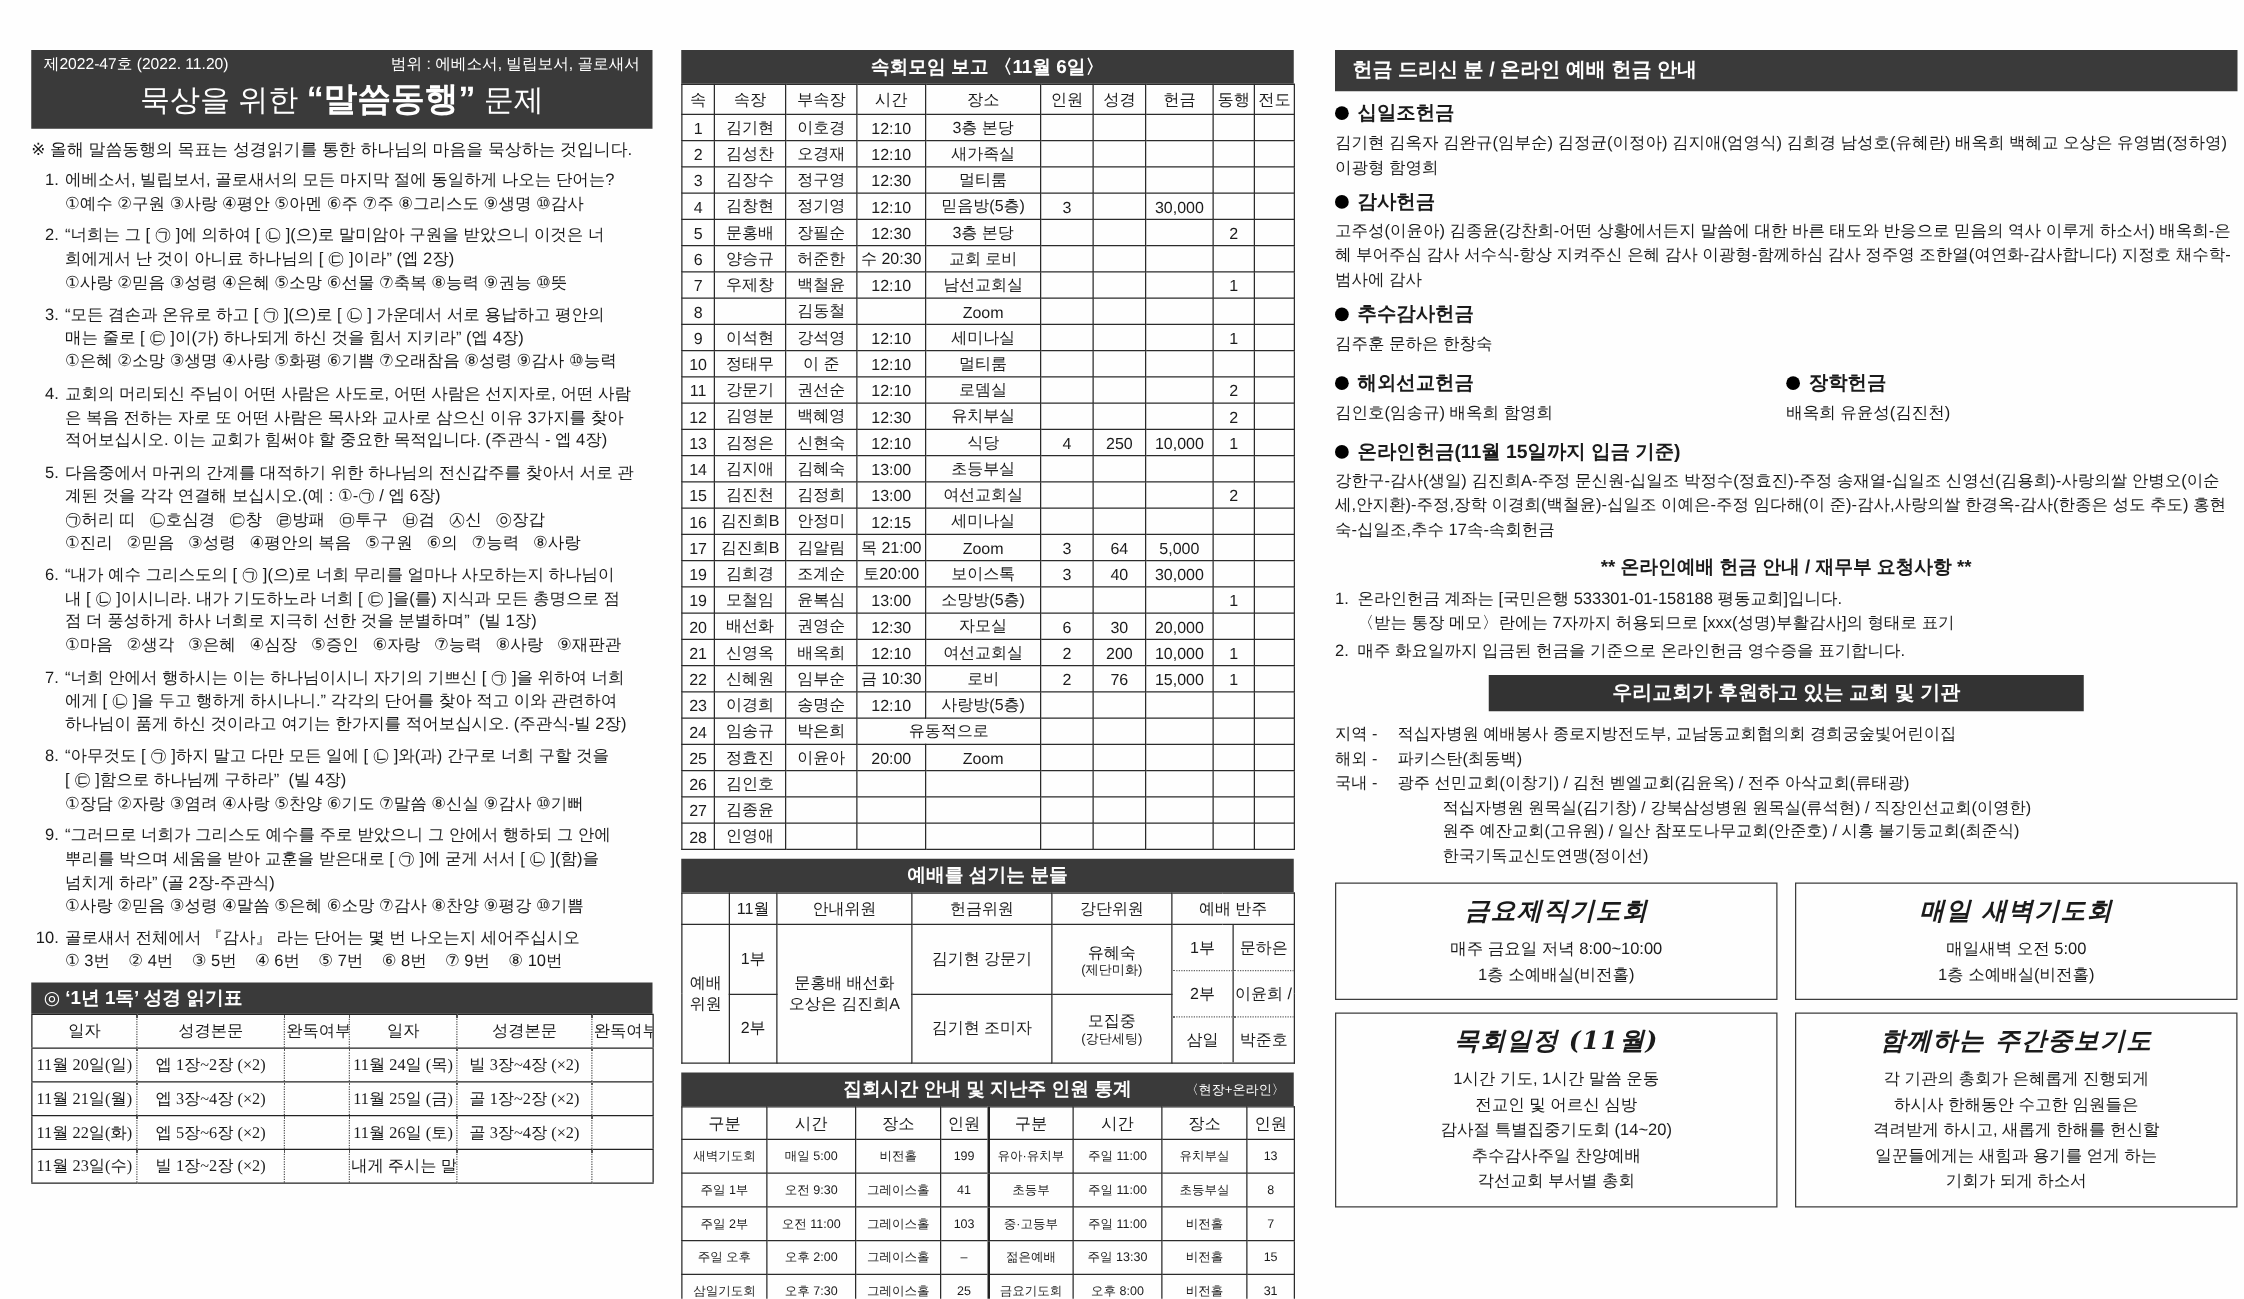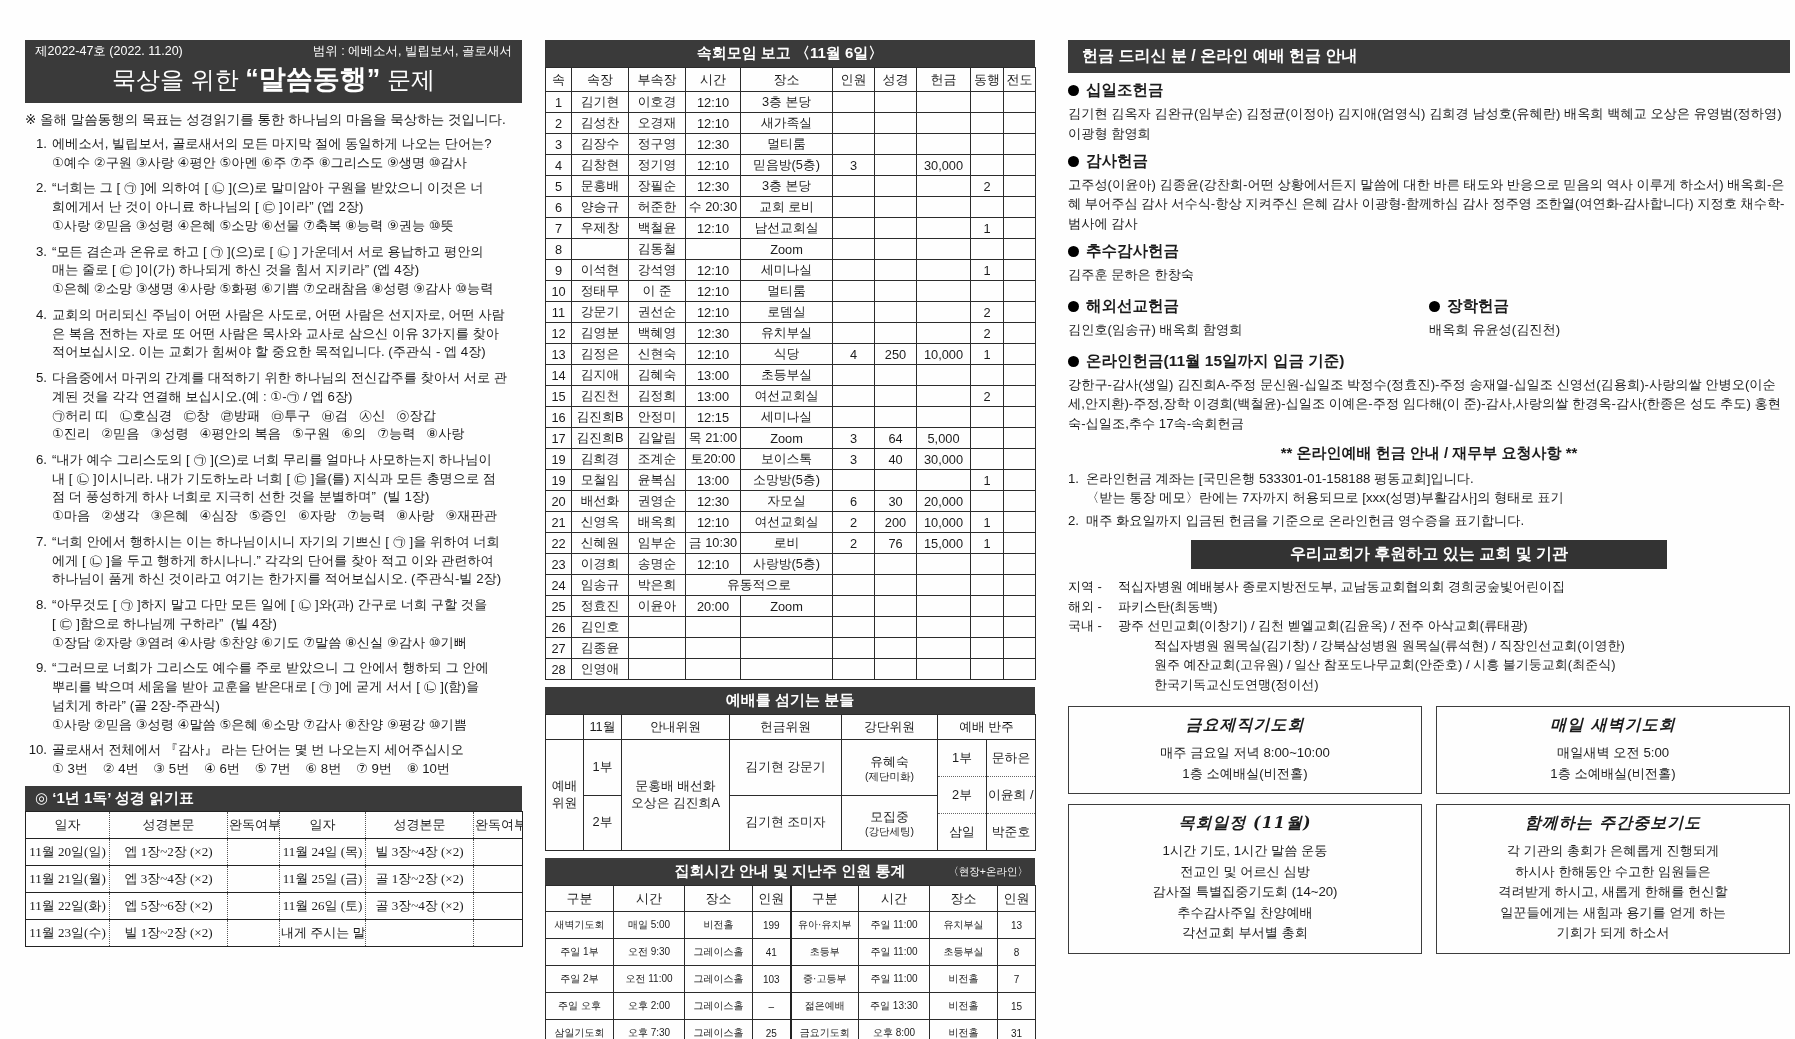--- a/index.html
+++ b/index.html
@@ -60,21 +60,21 @@
   .notice{font-size:13.2px;line-height:1.45;margin-bottom:4px;display:flex;}
   .notice .n{width:18px;flex:0 0 18px;}
   .notice .nt div{white-space:pre-wrap;}
   .support-bar{background:#333;color:#fff;font-weight:bold;font-size:16px;text-align:center;width:66%;margin:10px auto 8px;padding:4px 0;}
   .support{font-size:13px;line-height:1.5;}
   .support-line{display:flex;}
   .support-label{flex:0 0 50px;}
   .support-line.cont{padding-left:86px;}
   .boxes{display:grid;grid-template-columns:1fr 1fr;gap:10px 14px;margin-top:12px;}
   .pray-box{border:1.5px solid #3d3d3d;padding:7px 6px 9px;text-align:center;}
-  .pray-title{font-family:"DejaVu Serif","Liberation Serif",serif;font-weight:bold;font-style:italic;font-size:16px;letter-spacing:1px;margin:1px 0 7px;}
+  .pray-title{font-family:"DejaVu Serif","Liberation Serif",serif;font-weight:bold;font-style:italic;font-size:20px;letter-spacing:1px;margin:1px 0 7px;}
   .pray-body{font-size:13.2px;line-height:1.55;}
 </style>
 </head>
 <body>
 
 <div class="page">
 
   <div class="col col-left">
     <div class="head-bar">
       <div class="head-top">

